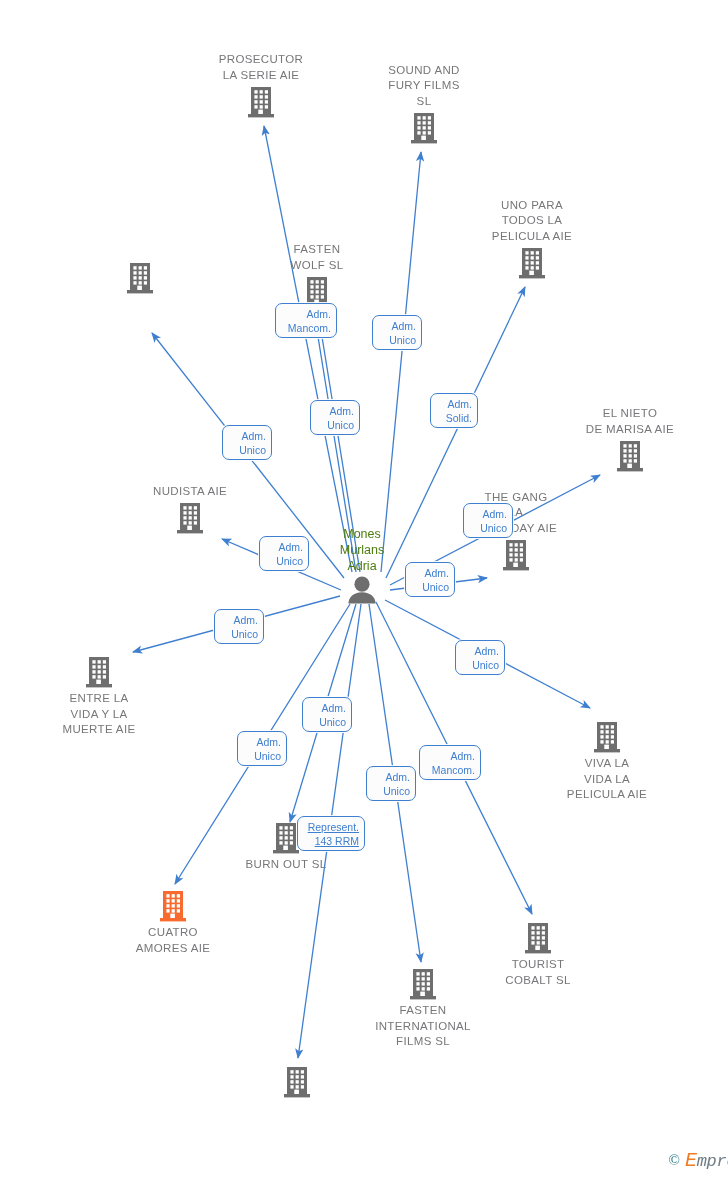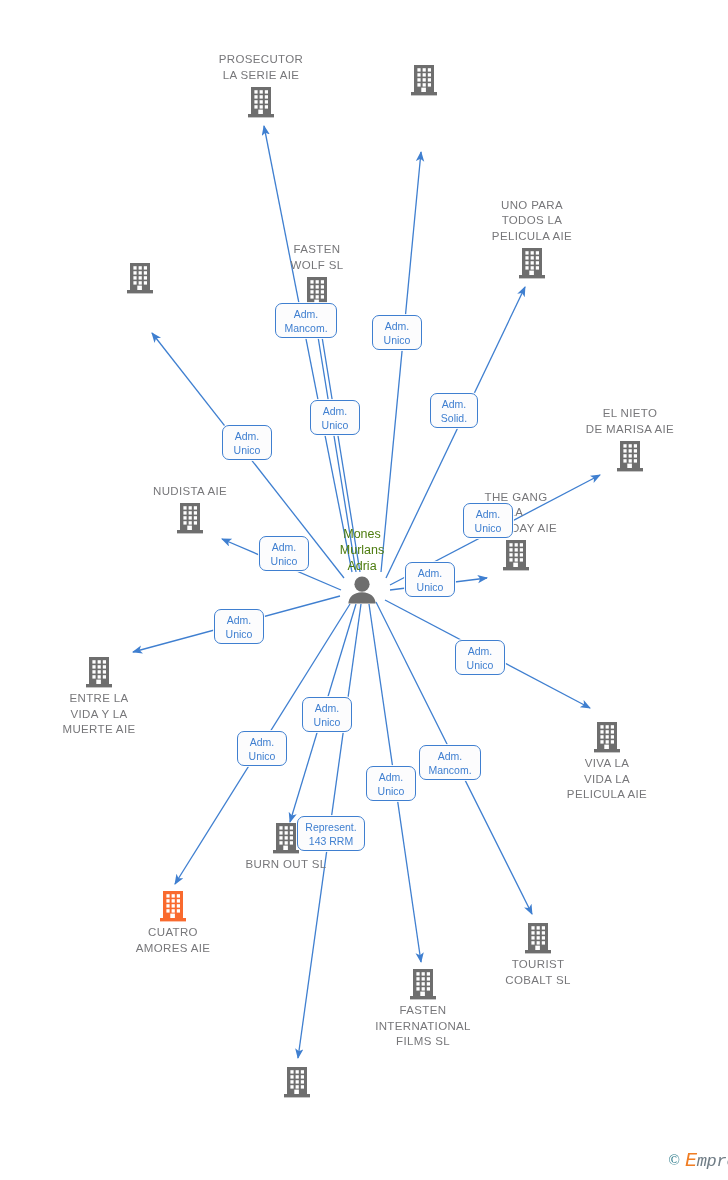--- a/index.html
+++ b/index.html
@@ -62,21 +62,21 @@
 
   .badge {
     position: absolute;
     box-sizing: border-box;
     border: 1.4px solid #3f7fd0;
     border-radius: 7px;
     background: #fcfcfd;
     color: #3f7fd0;
     font-size: 10.5px;
     line-height: 14px;
-    text-align: center;
+    text-align: right;
     padding: 3px 5px 4px 5px;
     white-space: pre-line;
     font-family: "Liberation Sans", sans-serif;
     box-shadow: 0 0 0 1px rgba(255,255,255,0.9);
   }
 
   #watermark {
     position: absolute;
     right: 8px;
     bottom: 8px;
@@ -150,20 +150,23 @@
               <rect x="18.8" y="15.2" width="3.2" height="3.4" fill="#ffffff"></rect>
               <rect x="8.4" y="20.2" width="3.2" height="3.4" fill="#ffffff"></rect>
               <rect x="13.6" y="20.2" width="3.2" height="3.4" fill="#ffffff"></rect>
               <rect x="18.8" y="20.2" width="3.2" height="3.4" fill="#ffffff"></rect>
               <rect x="12.3" y="24.6" width="4.6" height="4.4" fill="#ffffff"></rect>
             </g>
           </svg>
         </span>
       </div>
       <div class="node label-top" style="left: 424px; top: 62.5px;">
+        <span class="nlabel">SOUND AND
+FURY FILMS
+SL</span>
         <span class="glyph">
           <svg width="30" height="34" viewBox="0 0 30 34">
             <g fill="#6e6e6e">
               <rect x="5" y="2" width="20" height="27"></rect>
               <rect x="2" y="29" width="26" height="3.4"></rect>
               <rect x="8.4" y="5.2" width="3.2" height="3.4" fill="#ffffff"></rect>
               <rect x="13.6" y="5.2" width="3.2" height="3.4" fill="#ffffff"></rect>
               <rect x="18.8" y="5.2" width="3.2" height="3.4" fill="#ffffff"></rect>
               <rect x="8.4" y="10.2" width="3.2" height="3.4" fill="#ffffff"></rect>
               <rect x="13.6" y="10.2" width="3.2" height="3.4" fill="#ffffff"></rect>
@@ -537,21 +540,21 @@
       <div class="badge" style="left: 455px; top: 640px; width: 50px; height: 35px;">Adm.
 Unico</div>
       <div class="badge" style="left: 302px; top: 697px; width: 50px; height: 35px;">Adm.
 Unico</div>
       <div class="badge" style="left: 237px; top: 731px; width: 50px; height: 35px;">Adm.
 Unico</div>
       <div class="badge" style="left: 419px; top: 745px; width: 62px; height: 35px;">Adm.
 Mancom.</div>
       <div class="badge" style="left: 366px; top: 766px; width: 50px; height: 35px;">Adm.
 Unico</div>
-      <div class="badge" style="left: 297px; top: 816px; width: 68px; height: 35px;">Represent.
+      <div class="badge" style="left: 297px; top: 816px; width: 68px; height: 35px; text-decoration: underline;">Represent.
 143 RRM</div>
     </div>
 
   <div id="watermark">
     <span class="copy">©</span>
     <span class="brand"><span class="e">E</span><span>mpresia</span></span>
   </div>
 
 </div>
 

